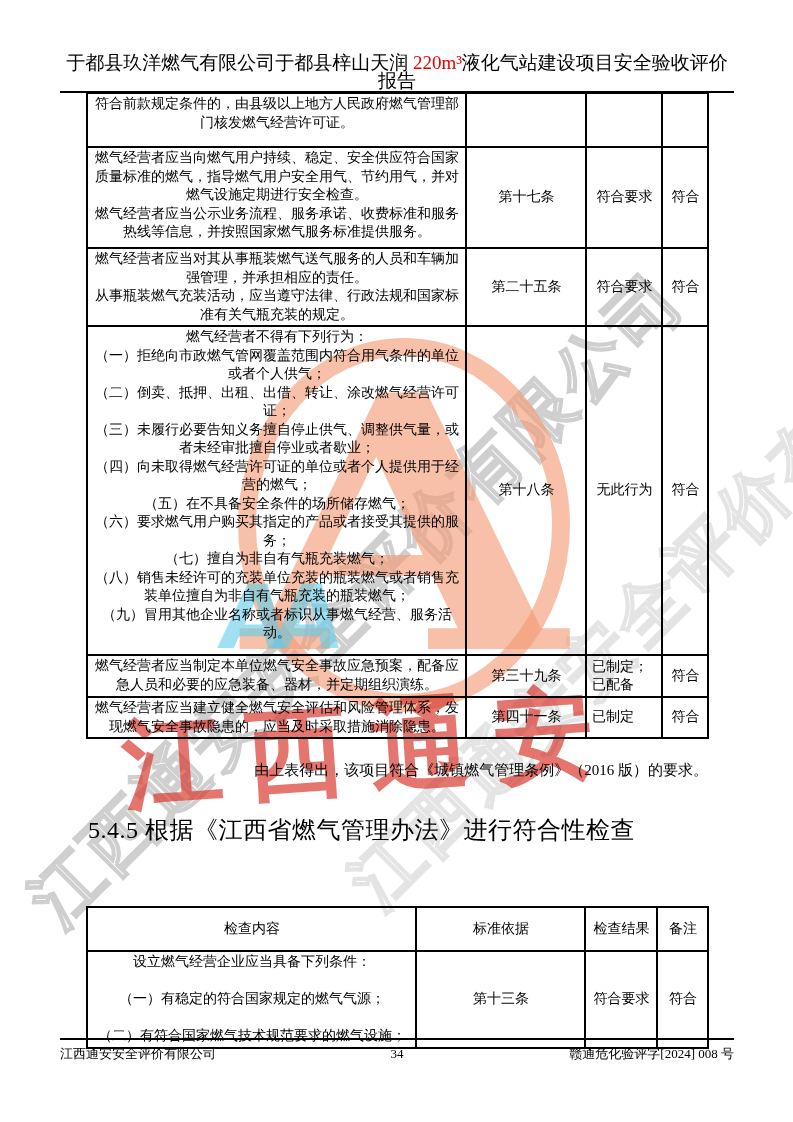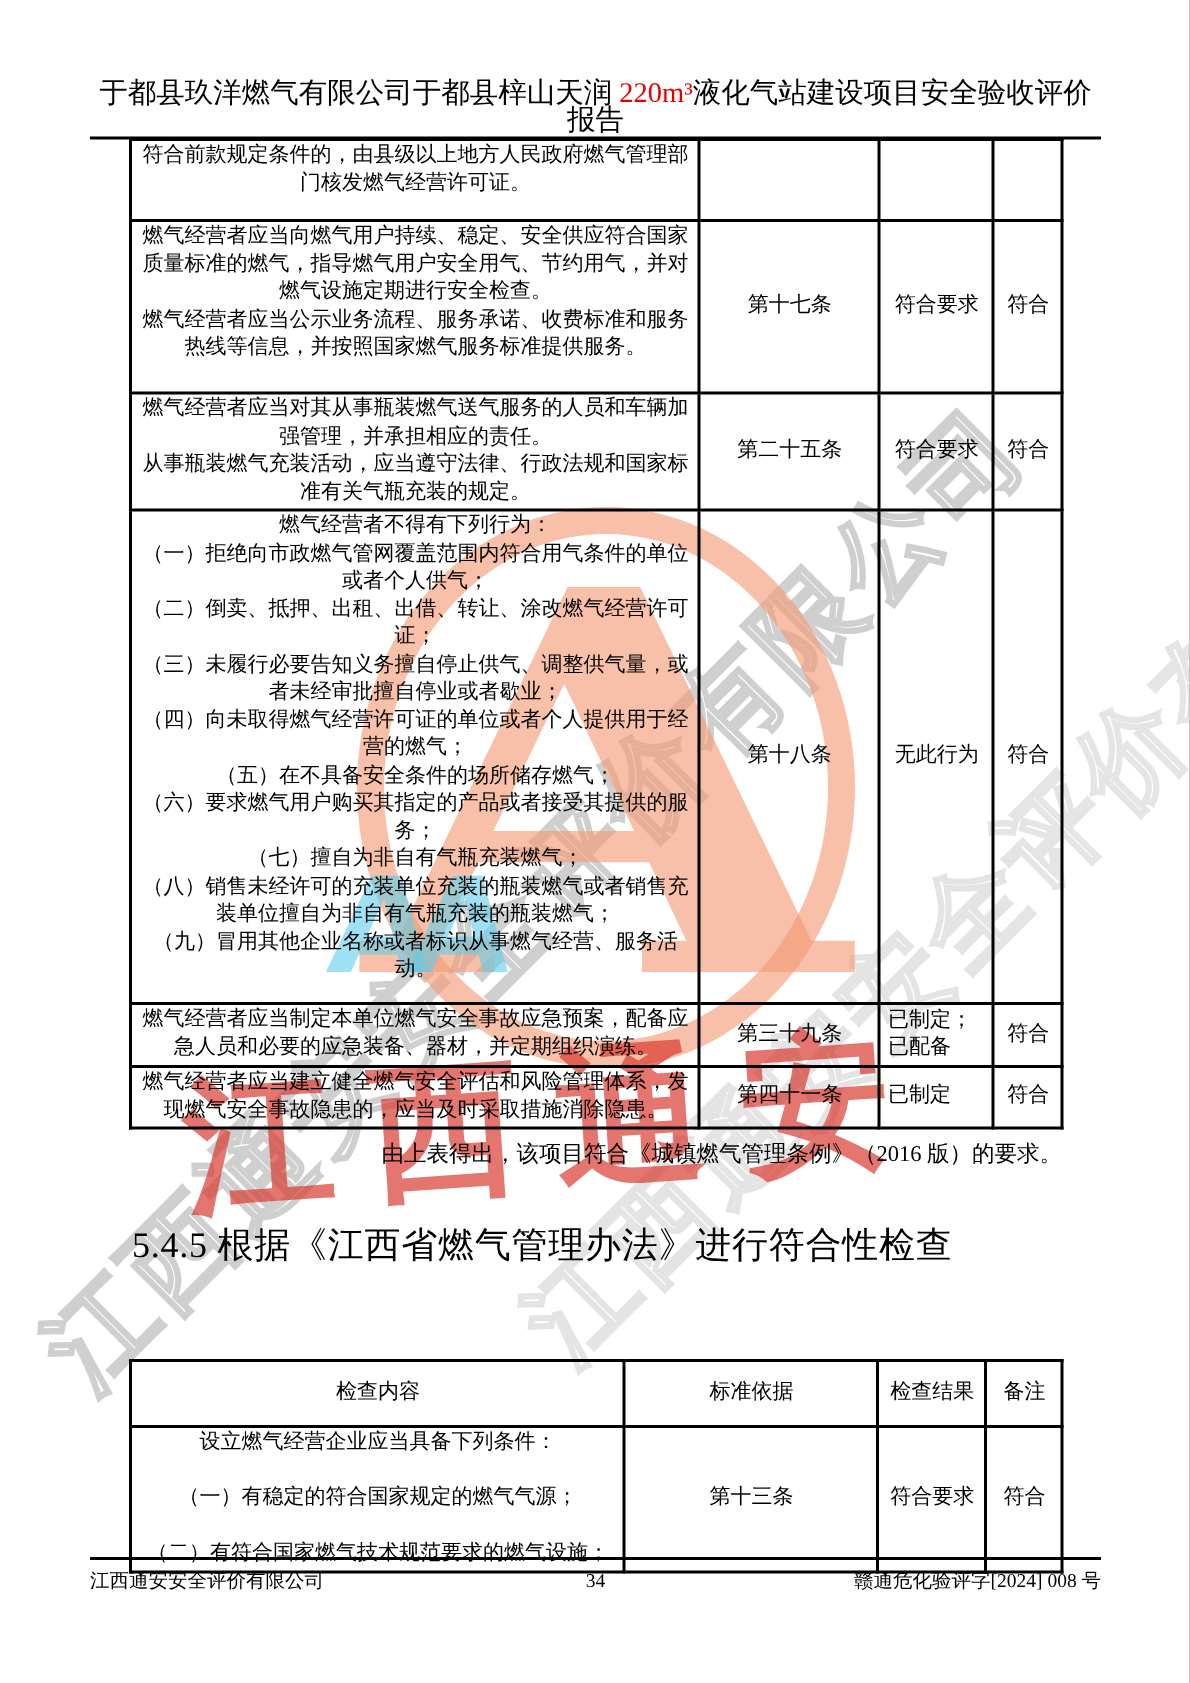--- a/index.html
+++ b/index.html
@@ -110,21 +110,21 @@
           <col style="width:76px">
           <col style="width:46px">
         </colgroup>
       <tbody>
         <tr style="height:54px">
           <td class="c">符合前款规定条件的，由县级以上地方人民政府燃气管理部门核发燃气经营许可证。</td>
           <td class="m"></td>
           <td class="m"></td>
           <td class="m"></td>
         </tr>
-        <tr style="height:115px">
+        <tr style="height:101px">
           <td class="c">燃气经营者应当向燃气用户持续、稳定、安全供应符合国家质量标准的燃气，指导燃气用户安全用气、节约用气，并对燃气设施定期进行安全检查。
 燃气经营者应当公示业务流程、服务承诺、收费标准和服务热线等信息，并按照国家燃气服务标准提供服务。</td>
           <td class="m">第十七条</td>
           <td class="m">符合要求</td>
           <td class="m">符合</td>
         </tr>
         <tr style="height:73px">
           <td class="c">燃气经营者应当对其从事瓶装燃气送气服务的人员和车辆加强管理，并承担相应的责任。
 从事瓶装燃气充装活动，应当遵守法律、行政法规和国家标准有关气瓶充装的规定。</td>
           <td class="m">第二十五条</td>

